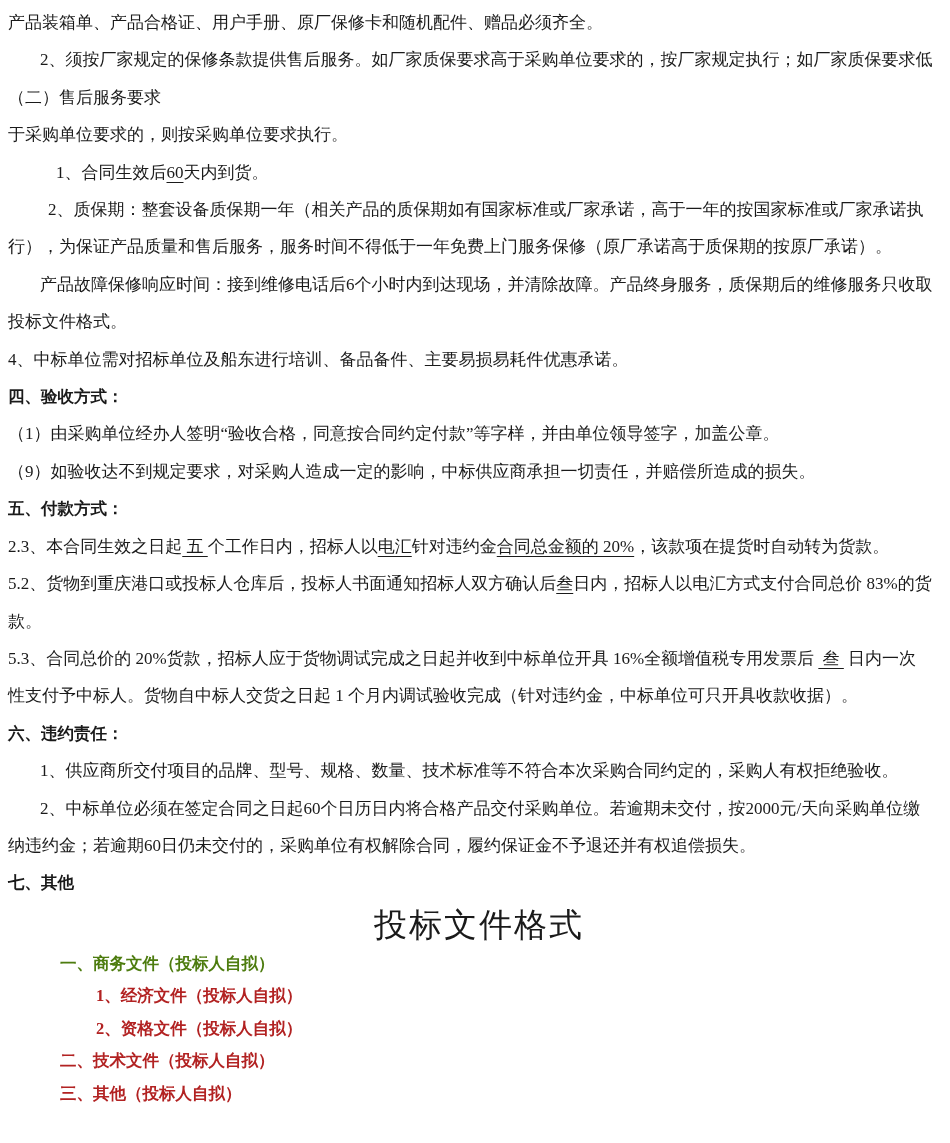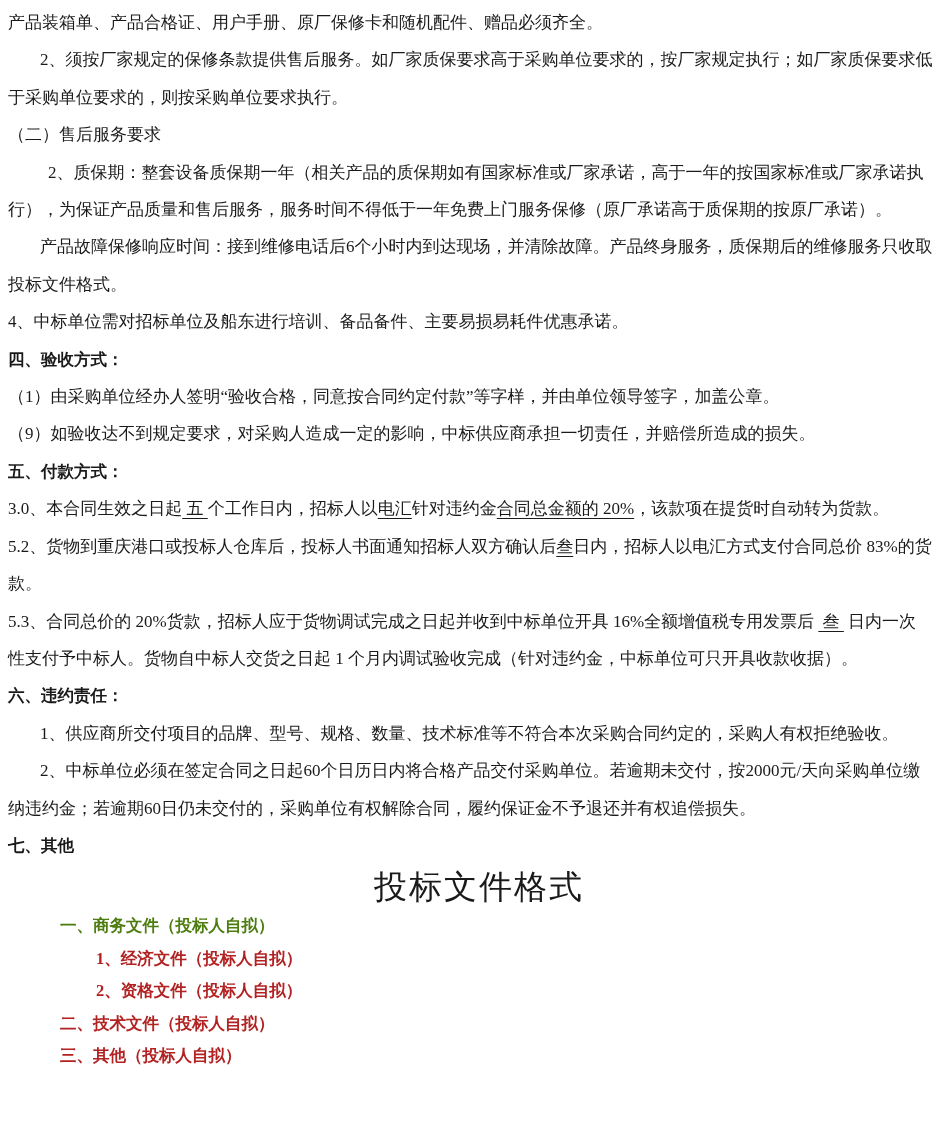--- a/index.html
+++ b/index.html
@@ -52,32 +52,33 @@
   .outline-item.level-1 { padding-left: 52px; }
   .outline-item.level-2 { padding-left: 88px; }
 </style>
 </head>
 <body>
 
 <div class="page">
   <div id="body-lines">
       <div class="line"><span>产品装箱单、产品合格证、用户手册、原厂保修卡和随机配件、赠品必须齐全。</span></div>
       <div class="line" style="padding-left: 32px;"><span>2、须按厂家规定的保修条款提供售后服务。如厂家质保要求高于采购单位要求的，按厂家规定执行；如厂家质保要求低</span></div>
+      <div class="line"><span>（二）售后服务要求</span></div>
       <div class="line"><span>于采购单位要求的，则按采购单位要求执行。</span></div>
-      <div class="line"><span>（二）售后服务要求</span></div>
+      <div class="line" style="padding-left: 48px;"><span>1、合同生效后</span><span class="u">60</span><span>天内到货。</span></div>
       <div class="line" style="padding-left: 40px;"><span>2、质保期：整套设备质保期一年（相关产品的质保期如有国家标准或厂家承诺，高于一年的按国家标准或厂家承诺执</span></div>
       <div class="line"><span>行），为保证产品质量和售后服务，服务时间不得低于一年免费上门服务保修（原厂承诺高于质保期的按原厂承诺）。</span></div>
       <div class="line" style="padding-left: 32px;"><span>产品故障保修响应时间：接到维修电话后6个小时内到达现场，并清除故障。产品终身服务，质保期后的维修服务只收取</span></div>
       <div class="line"><span>投标文件格式。</span></div>
       <div class="line"><span>4、中标单位需对招标单位及船东进行培训、备品备件、主要易损易耗件优惠承诺。</span></div>
       <div class="line bold"><span>四、验收方式：</span></div>
       <div class="line"><span>（1）由采购单位经办人签明“验收合格，同意按合同约定付款”等字样，并由单位领导签字，加盖公章。</span></div>
       <div class="line"><span>（9）如验收达不到规定要求，对采购人造成一定的影响，中标供应商承担一切责任，并赔偿所造成的损失。</span></div>
       <div class="line bold"><span>五、付款方式：</span></div>
-      <div class="line"><span>3.0、本合同生效之日起</span><span class="u"> 五 </span><span>个工作日内，招标人以</span><span class="u">电汇</span><span>针对违约金</span><span class="u">合同总金额的 20%</span><span>，该款项在提货时自动转为货款。</span></div>
+      <div class="line"><span>2.3、本合同生效之日起</span><span class="u"> 五 </span><span>个工作日内，招标人以</span><span class="u">电汇</span><span>针对违约金</span><span class="u">合同总金额的 20%</span><span>，该款项在提货时自动转为货款。</span></div>
       <div class="line"><span>5.2、货物到重庆港口或投标人仓库后，投标人书面通知招标人双方确认后</span><span class="u">叁</span><span>日内，招标人以电汇方式支付合同总价 83%的货</span></div>
       <div class="line"><span>款。</span></div>
       <div class="line"><span>5.3、合同总价的 20%货款，招标人应于货物调试完成之日起并收到中标单位开具 16%全额增值税专用发票后 </span><span class="u"> 叁 </span><span> 日内一次</span></div>
       <div class="line"><span>性支付予中标人。货物自中标人交货之日起 1 个月内调试验收完成（针对违约金，中标单位可只开具收款收据）。</span></div>
       <div class="line bold"><span>六、违约责任：</span></div>
       <div class="line" style="padding-left: 32px;"><span>1、供应商所交付项目的品牌、型号、规格、数量、技术标准等不符合本次采购合同约定的，采购人有权拒绝验收。</span></div>
       <div class="line" style="padding-left: 32px;"><span>2、中标单位必须在签定合同之日起60个日历日内将合格产品交付采购单位。若逾期未交付，按2000元/天向采购单位缴</span></div>
       <div class="line"><span>纳违约金；若逾期60日仍未交付的，采购单位有权解除合同，履约保证金不予退还并有权追偿损失。</span></div>
       <div class="line bold"><span>七、其他</span></div>
     </div>

